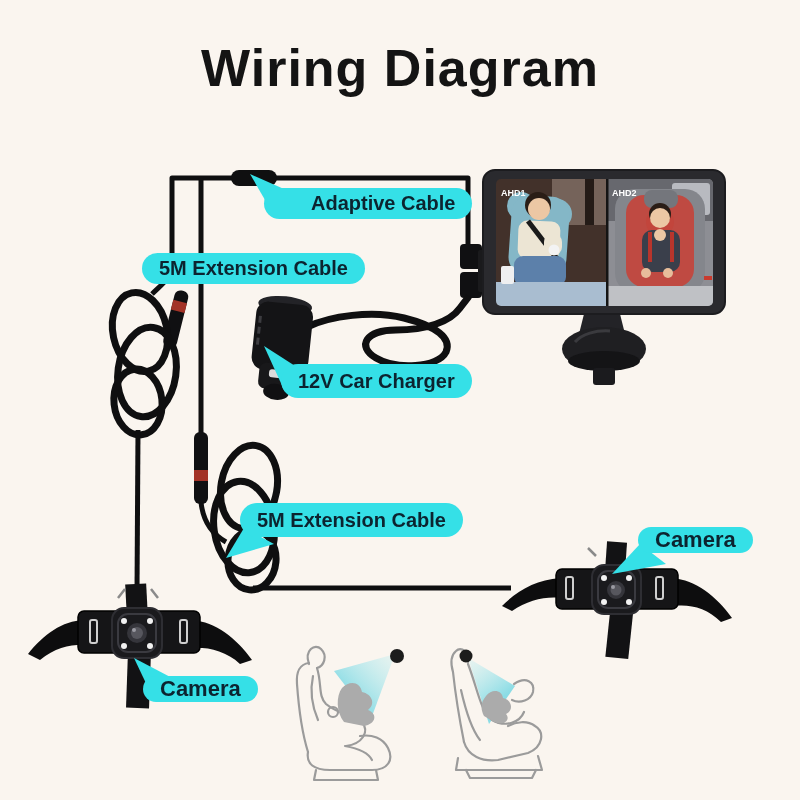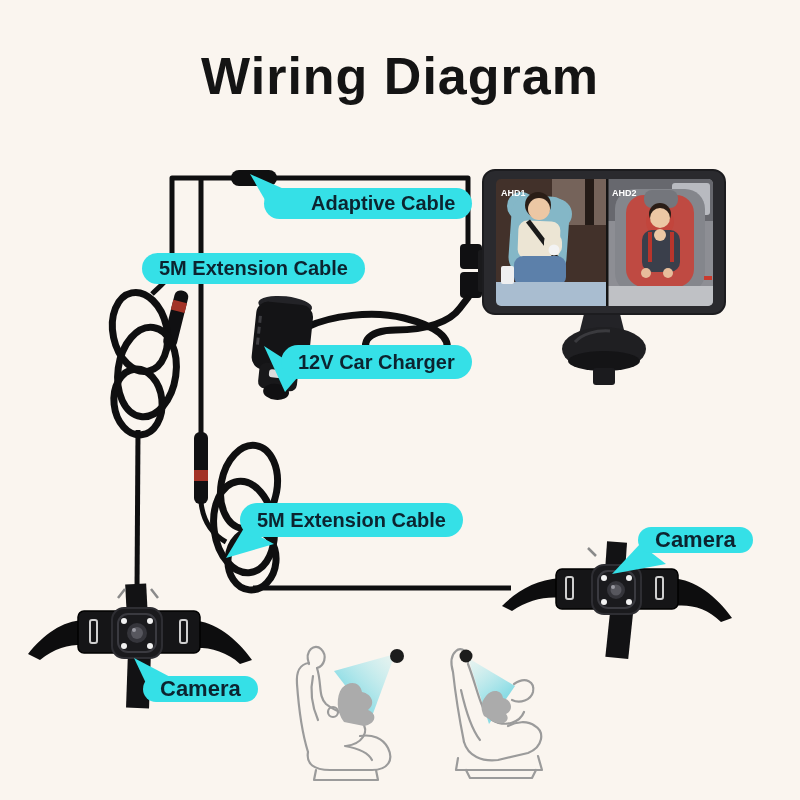--- a/index.html
+++ b/index.html
@@ -9,21 +9,21 @@
     --background:#FAF5EF;
   }
   html,body{margin:0;padding:0;}
   body{font-family:"Liberation Sans",sans-serif;background:#fff;}
   .stage{
     position:relative;width:800px;height:800px;overflow:hidden;
     background:var(--background);
   }
   .stage svg{position:absolute;left:0;top:0;}
   h1.title{
-    position:absolute;left:0;top:46px;width:800px;margin:0;
+    position:absolute;left:0;top:38px;width:800px;margin:0;
     text-align:center;font-size:52px;font-weight:bold;color:#141414;
     letter-spacing:1px;
   }
   .pill{
     position:absolute;display:inline-flex;align-items:center;justify-content:center;
     background:var(--accent);color:var(--label-text);
     border-radius:999px;font-weight:bold;white-space:nowrap;
     padding:0 17px;z-index:5;
   }
   .pill.sm{height:31px;font-size:20px;}
@@ -234,18 +234,18 @@
       <circle class="lineart" cx="500" cy="718" r="5"></circle>
       <path class="lineart" d="M458 758 L456 770 L542 770 L538 756"></path>
       <path class="lineart" d="M466 770 L470 778 L532 778 L536 770"></path>
       <path class="silhouette" d="M486 696 C492 688 502 690 503 698 C512 700 514 710 506 714 C511 720 504 726 494 722 L484 716 C480 708 481 702 486 696 Z"></path>
       <circle cx="466" cy="656" r="6.5" fill="#1C1C1C"></circle>
     </g>
   </svg>
 
   <div class="pill sm" style="left:264px;top:188px;padding-left:47px;">Adaptive Cable</div>
   <div class="pill sm" style="left:142px;top:253px;">5M Extension Cable</div>
-  <div class="pill md" style="left:281px;top:345px;">12V Car Charger</div>
+  <div class="pill md" style="left:281px;top:364px;">12V Car Charger</div>
   <div class="pill md" style="left:240px;top:503px;">5M Extension Cable</div>
   <div class="pill lg" style="left:638px;top:527px;">Camera</div>
   <div class="pill lg" style="left:143px;top:676px;">Camera</div>
 
 </div>
 
 </body></html>

